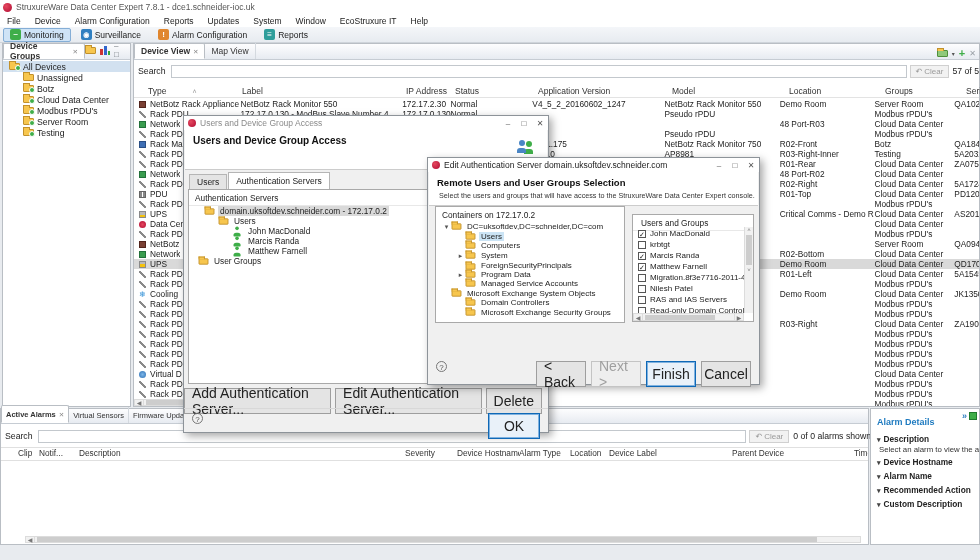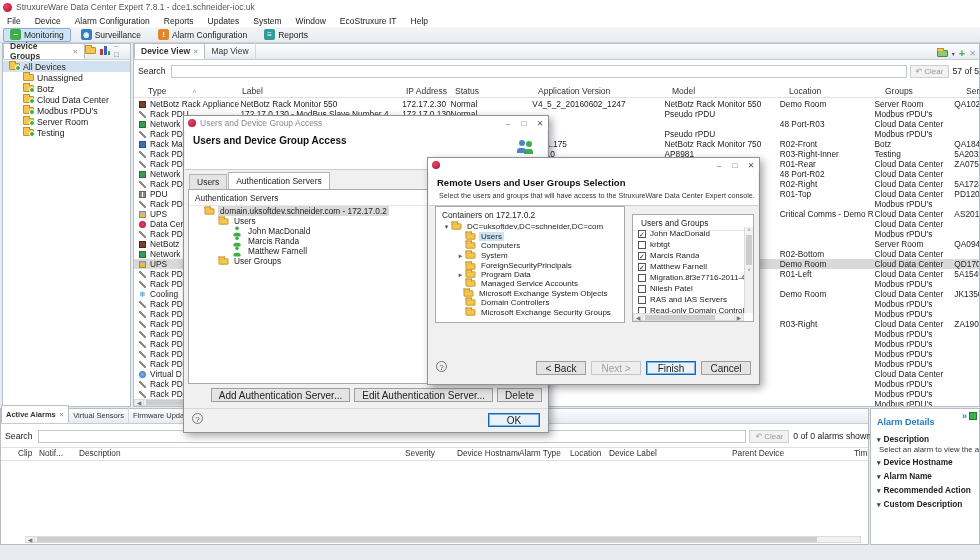--- a/index.html
+++ b/index.html
@@ -85,21 +85,21 @@
   .tw{width:9px;flex:none;font-size:7px;color:#555;text-align:center;line-height:9px}
   .titem.x-open .tw::before{content:"\25BE"}
   .titem.x-closed .tw::before{content:"\25B8"}
   .titem .fold{margin-right:3px;transform:scale(.9)}
   .titem .tl{padding:0 2px}
   .titem.selected .tl{background:#d9d9d9}
   #dlg2 .titem.selected .tl{background:#cbe4f5}
   .titem.i-user .fold{background:none;border:none}
   .titem.i-user .fold::before{content:"";top:-2px;left:3px;width:4px;height:4px;border:none;border-radius:50%;background:#3fae49}
   .titem.i-user .fold::after{content:"";position:absolute;left:1px;bottom:-2px;width:8px;height:4px;border-radius:3px 3px 1px 1px;background:#3fae49}
-  .btn{display:inline-flex;align-items:center;justify-content:center;height:14px;padding:0 7px;background:#e4e4e4;border:1px solid #9e9e9e;font-size:10px;color:#222}
+  .btn{display:inline-flex;align-items:center;justify-content:center;height:14px;padding:12px 7px;background:#e4e4e4;border:1px solid #9e9e9e;font-size:14px;color:#222}
   .btn.default{border:1px solid #0f68b6;box-shadow:inset 0 0 0 1px #7fb2e0;background:#e9f1f9}
   .btn.disabled{color:#9f9f9f;background:#eee;border-color:#c4c4c4}
   .help{width:11px;height:11px;border:1px solid #777;border-radius:50%;color:#555;font-size:8px;line-height:11px;text-align:center}
   .people{position:relative;width:18px;height:13px}
   .people::before{content:"";position:absolute;left:2px;top:0;width:6px;height:6px;border-radius:50%;background:#4a86c6;box-shadow:7px 1px 0 #3fae49}
   .people::after{content:"";position:absolute;left:0;bottom:0;width:9px;height:5px;border-radius:3px 3px 0 0;background:#4a86c6;box-shadow:7px 1px 0 #3fae49}
   .uitem{display:flex;align-items:center;height:11px;font-size:8px;white-space:nowrap}
   .cb{width:8px;height:8px;border:1px solid #555;background:#fff;margin:0 4px 0 5px;flex:none;font-size:7px;line-height:8px;text-align:center;color:#222}
   .uitem.checked .cb::before{content:"\2713"}
   .vscroll{position:absolute;width:9px;background:#f1f1f1;border-left:1px solid #dcdcdc;font-size:6px;color:#777;text-align:center}
@@ -863,40 +863,41 @@
             <span class="fold"></span>
             <span class="tl nowrap">Marcis Randa</span>
           </div>
 
           <div class="titem i-user n-4" style="padding-left: 34px;">
             <span class="tw"></span>
             <span class="fold"></span>
             <span class="tl nowrap">Matthew Farnell</span>
           </div>
 
-          <div class="titem i-folder n-5" style="padding-left: 20px;">
+          <div class="titem i-folder n-5" style="">
             <span class="tw"></span>
             <span class="fold"></span>
             <span class="tl nowrap">User Groups</span>
           </div>
         </div>
     </div>
     <div style="position:absolute;right:6px;top:272px;display:flex;gap:4px">
       <span class="btn">Add Authentication Server...</span>
       <span class="btn">Edit Authentication Server...</span>
       <span class="btn">Delete</span>
     </div>
     <div style="position:absolute;left:0;right:0;top:292px;border-top:1px solid #d8d8d8"></div>
     <span class="help" style="position:absolute;left:8px;top:297px">?</span>
     <span class="btn default" style="position:absolute;right:8px;top:297px;width:52px">OK</span>
   </div>
 
   <div class="dlg" id="dlg2" style="left:427px;top:157px;width:333px;height:228px;z-index:20">
     <div class="dtitle">
       <span class="appicon" style="width:8px;height:8px"></span>
+      <span class="nowrap">Edit Authentication Server domain.uksoftdev.schneider.com</span>
       <span class="dctrl">
           <span>–</span>
           <span>□</span>
           <span>✕</span>
         </span>
     </div>
     <div class="dhead" style="top:14px;height:34px">
       <div class="dheading">Remote Users and User Groups Selection</div>
       <div class="dsub" style="font-size:7.2px;padding-left:10px">Select the users and groups that will have access to the StruxureWare Data Center Expert console.</div>
     </div>
@@ -939,21 +940,21 @@
             <span class="fold"></span>
             <span class="tl nowrap">Program Data</span>
           </div>
 
           <div class="titem i-folder n-6" style="padding-left: 20px;">
             <span class="tw"></span>
             <span class="fold"></span>
             <span class="tl nowrap">Managed Service Accounts</span>
           </div>
 
-          <div class="titem i-folder n-7" style="padding-left: 6px; margin-left: 12px;">
+          <div class="titem i-folder n-7" style="padding-left: 6px;">
             <span class="tw"></span>
             <span class="fold"></span>
             <span class="tl nowrap">Microsoft Exchange System Objects</span>
           </div>
 
           <div class="titem i-folder n-8" style="padding-left: 20px;">
             <span class="tw"></span>
             <span class="fold"></span>
             <span class="tl nowrap">Domain Controllers</span>
           </div>

